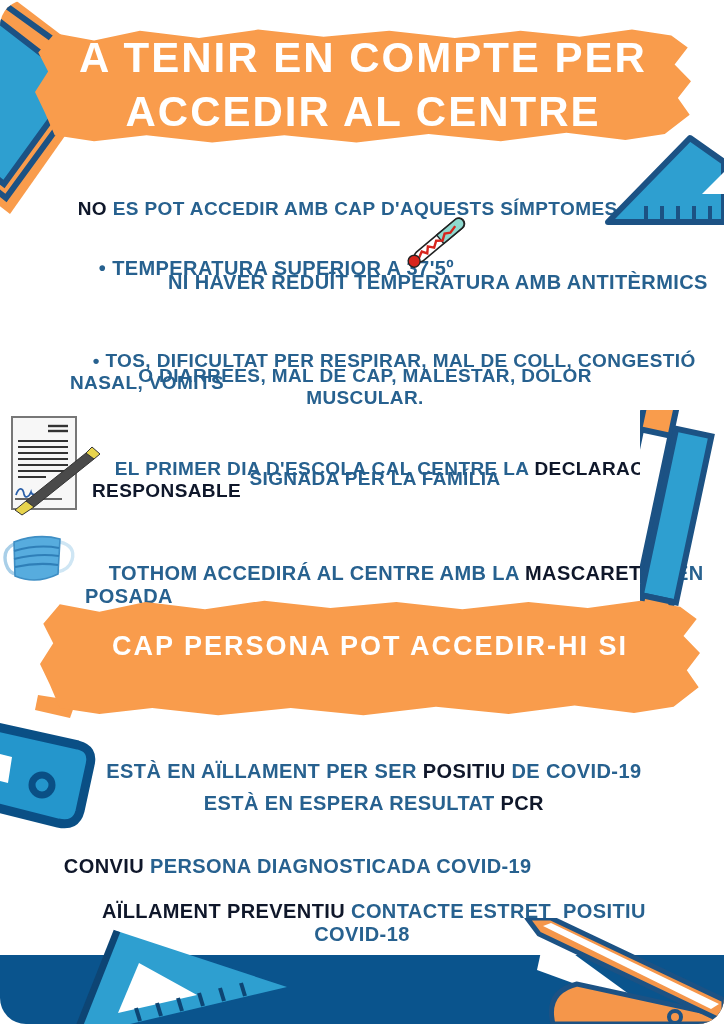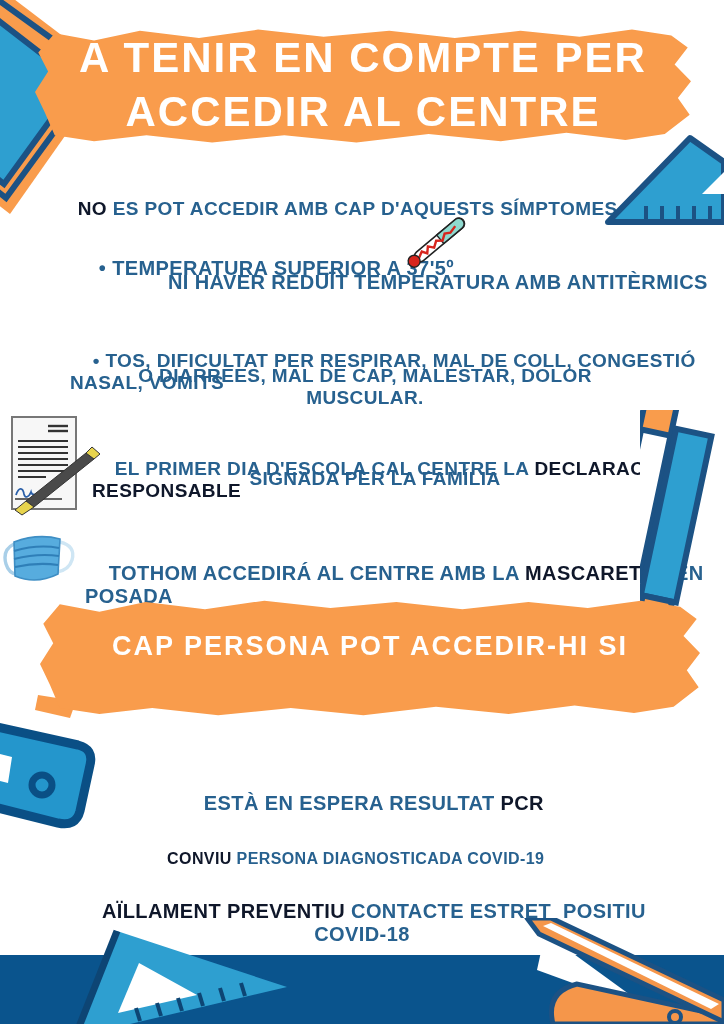--- a/index.html
+++ b/index.html
@@ -1,17 +1,17 @@
 <!DOCTYPE html>
 <html><head>
 <meta charset="utf-8">
 <style>
   html,body{margin:0;padding:0;background:#fff;}
   #poster{position:relative;width:724px;height:1024px;background:#ffffff;overflow:hidden;
-          font-family:"Liberation Sans",sans-serif;}
+          font-family:"Liberation Sans",sans-serif;border-radius:26px;}
   .abs{position:absolute;}
   .line{position:absolute;white-space:pre-wrap;color:#27618F;font-weight:700;
         letter-spacing:.4px;line-height:1.15;}
   .orange{color:#0f172a;}
   .brush{position:absolute;background:#F99C4C;
          clip-path:polygon(0.5% 22%,3% 6%,9% 12%,16% 4%,25% 10%,34% 3%,44% 9%,54% 4%,64% 10%,74% 4%,83% 9%,91% 3%,97% 8%,99.5% 18%,97.5% 32%,100% 46%,98% 60%,99.8% 74%,96% 90%,90% 95%,81% 89%,71% 96%,60% 90%,49% 97%,38% 91%,27% 97%,17% 91%,9% 96%,3% 91%,1.5% 72%,0% 55%,2% 38%);}
   .brush .btxt{width:100%;text-align:center;color:#fff;font-weight:700;letter-spacing:2px;}
   svg{position:absolute;overflow:hidden;}
   .z1{z-index:1}.z2{z-index:2}
 </style>
@@ -124,24 +124,27 @@
     <div class="btxt abs" style="top:34px;font-size:27px;">CAP PERSONA POT ACCEDIR-HI SI</div>
   </div>
 
   <svg class="z1" style="left:0;top:693px" width="110" height="145" viewBox="0 0 110 145">
     <polygon points="38,2 76,8 70,25 35,17" fill="#F99C4C"></polygon>
     <path d="M-30,28 L78,52 Q94,56 90,72 L80,118 Q76,134 58,130 L-30,108 Z" fill="#2496CC" stroke="#0A4F85" stroke-width="9"></path>
     <polygon points="-4,60 12,64 8,90 -8,86" fill="#ffffff"></polygon>
     <circle cx="42" cy="92" r="10" fill="#2496CC" stroke="#0A4F85" stroke-width="7"></circle>
   </svg>
 
+  <div class="line" style="left:40px;top:737px;width:644px;text-align:center;font-size:20px;">
+    <span>ESTÀ EN AÏLLAMENT PER SER </span><span class="orange">POSITIU</span><span> DE COVID-19</span>
+  </div>
   <div class="line" style="left:40px;top:769px;width:644px;text-align:center;font-size:20px;">
     <span>ESTÀ EN ESPERA RESULTAT </span><span class="orange">PCR</span><span></span>
   </div>
-  <div class="line" style="left:24px;top:832px;width:644px;text-align:center;font-size:16px;">
+  <div class="line" style="left:40px;top:832px;width:644px;text-align:left;font-size:20px;">
     <span></span><span class="orange">CONVIU</span><span> PERSONA DIAGNOSTICADA COVID-19</span>
   </div>
   <div class="line" style="left:40px;top:877px;width:644px;text-align:center;font-size:20px;">
     <span class="orange">AÏLLAMENT PREVENTIU</span><span> CONTACTE ESTRET  POSITIU COVID-18</span>
   </div>
 
   <div class="abs z1" style="left:0;top:955px;width:724px;height:69px;background:#0A548D;"></div>
 
   <svg class="z2" style="left:55px;top:925px" width="250" height="99" viewBox="0 0 250 99">
     <polygon points="62,6 20,112 232,62" fill="#2E9FD0"></polygon>

